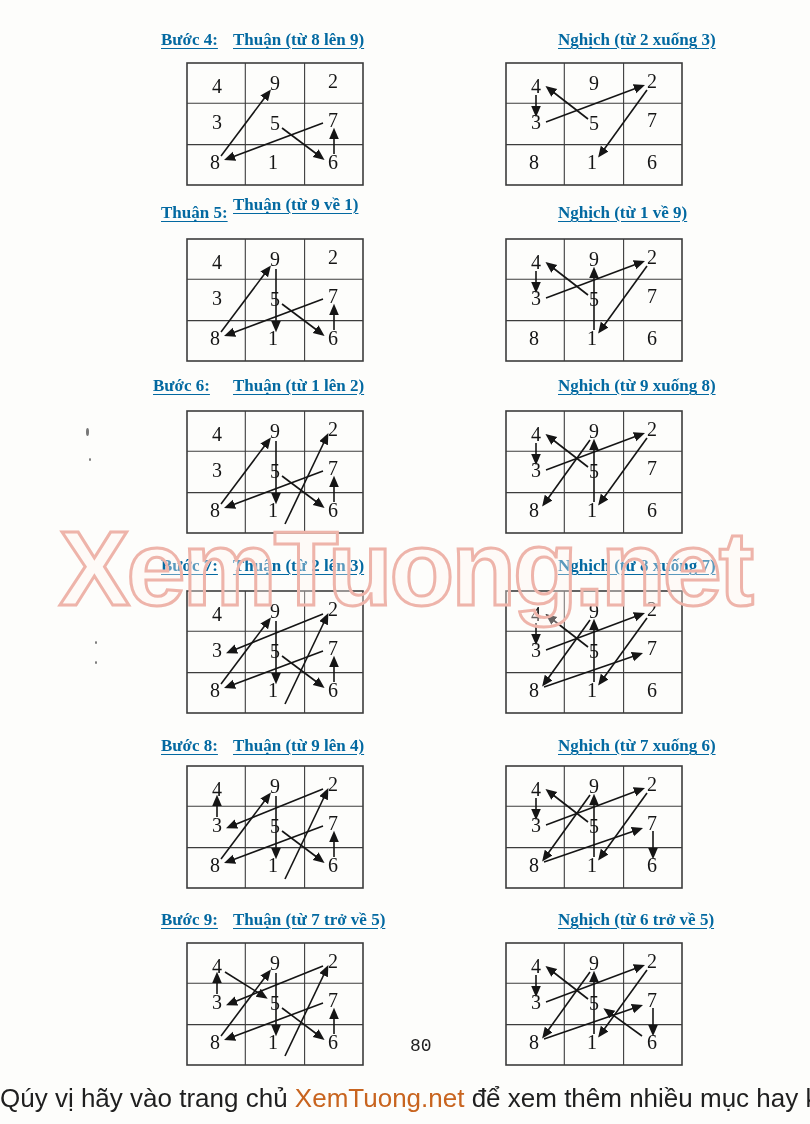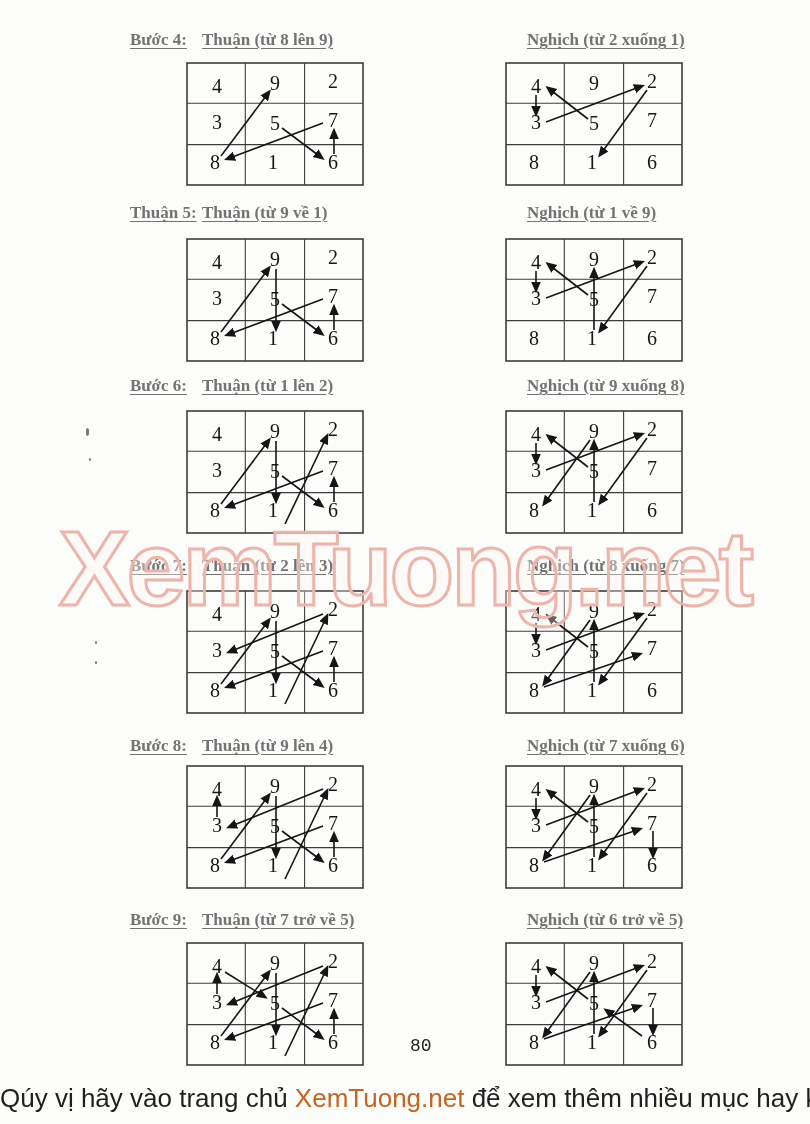--- a/index.html
+++ b/index.html
@@ -1,19 +1,19 @@
 <!DOCTYPE html>
 <html><head>
 <meta charset="utf-8">
 <style>
   html,body{margin:0;padding:0;background:#e8e8e8;}
   .page{position:relative;width:810px;height:1124px;background:#fdfdfb;margin:0 auto;
         font-family:"Liberation Serif",serif;color:#1b1b1b;overflow:hidden;}
   .hspan{position:absolute;font-weight:bold;font-size:17px;white-space:nowrap;
-         text-decoration:underline;text-underline-offset:3px;color:#737373;}
+         text-decoration:underline;text-underline-offset:3px;color:#0369a1;margin-left:31px;}
   .gridbox{position:absolute;width:178px;height:124px;}
   svg.gridsvg{width:100%;height:100%;display:block;}
   .watermark{position:absolute;top:508px;left:50%;transform:translateX(-50%);
              font-family:"Liberation Sans",sans-serif;font-weight:bold;font-size:106px;
              letter-spacing:-3px;white-space:nowrap;color:rgba(255,244,242,0.35);
              -webkit-text-stroke:3px #eeb4aa;z-index:6;pointer-events:none;}
   .pagenum{position:absolute;left:410px;top:1036px;font-size:18px;color:#222;font-family:Liberation Mono, monospace;}
   .footer{position:absolute;left:0;right:0;top:1083px;text-align:center;
           font-family:"Liberation Sans",sans-serif;font-size:26px;color:#1f1f1f;
           font-weight:500;white-space:nowrap;}
@@ -26,21 +26,21 @@
 <div class="page" id="page">
 
   <div class="watermark">XemTuong.net</div>
 
   <div class="pagenum">80</div>
 
   <div class="footer"><span>Qúy vị hãy vào trang chủ </span><span class="flink">XemTuong.net</span><span> để xem thêm nhiều mục hay khác</span></div>
 
 <span class="hspan step" style="left: 130px; top: 30px;">Bước 4:</span>
     <span class="hspan thuan" style="left: 202px; top: 30px;">Thuận (từ 8 lên 9)</span>
-    <span class="hspan nghich" style="left: 527px; top: 30px;">Nghịch (từ 2 xuống 1)</span>
+    <span class="hspan nghich" style="left: 527px; top: 30px;">Nghịch (từ 2 xuống 3)</span>
     <div class="gridbox" style="left: 186px; top: 62px;">
       <svg viewBox="0 0 178 124" class="gridsvg">
         <defs>
           <marker id="ah1" markerWidth="8" markerHeight="8" refX="5" refY="3" orient="auto">
             <polygon points="0,0 7,3 0,6" fill="#151515"></polygon>
           </marker>
         </defs>
         <rect x="1" y="1" width="176" height="122" fill="none" stroke="#3c3c3c" stroke-width="1.6"></rect>
         <line x1="59.3" y1="1" x2="59.3" y2="123" stroke="#3c3c3c" stroke-width="1.1"></line>
         <line x1="118.6" y1="1" x2="118.6" y2="123" stroke="#3c3c3c" stroke-width="1.1"></line>
@@ -82,21 +82,21 @@
         <text x="29" y="107" text-anchor="middle" font-size="20" font-family="&quot;Liberation Serif&quot;,serif" fill="#151515">8</text>
         <text x="87" y="107" text-anchor="middle" font-size="20" font-family="&quot;Liberation Serif&quot;,serif" fill="#151515">1</text>
         <text x="147" y="107" text-anchor="middle" font-size="20" font-family="&quot;Liberation Serif&quot;,serif" fill="#151515">6</text>
         <line x1="83" y1="57" x2="43" y2="26" stroke="#151515" stroke-width="1.6" marker-end="url(#ah2)"></line>
         <line x1="31" y1="33" x2="31" y2="52" stroke="#151515" stroke-width="1.6" marker-end="url(#ah2)"></line>
         <line x1="41" y1="60" x2="137" y2="24" stroke="#151515" stroke-width="1.6" marker-end="url(#ah2)"></line>
         <line x1="142" y1="28" x2="95" y2="93" stroke="#151515" stroke-width="1.6" marker-end="url(#ah2)"></line>
       </svg>
     </div>
     <span class="hspan step" style="left: 130px; top: 203px;">Thuận 5:</span>
-    <span class="hspan thuan" style="left: 202px; top: 203px; text-decoration: underline;">Thuận (từ 9 về 1)</span>
+    <span class="hspan thuan" style="left: 202px; top: 195px; text-decoration: underline;">Thuận (từ 9 về 1)</span>
     <span class="hspan nghich" style="left: 527px; top: 203px; text-align: right;">Nghịch (từ 1 về 9)</span>
     <div class="gridbox" style="left: 186px; top: 238px;">
       <svg viewBox="0 0 178 124" class="gridsvg">
         <defs>
           <marker id="ah3" markerWidth="8" markerHeight="8" refX="5" refY="3" orient="auto">
             <polygon points="0,0 7,3 0,6" fill="#151515"></polygon>
           </marker>
         </defs>
         <rect x="1" y="1" width="176" height="122" fill="none" stroke="#3c3c3c" stroke-width="1.6"></rect>
         <line x1="59.3" y1="1" x2="59.3" y2="123" stroke="#3c3c3c" stroke-width="1.1"></line>
@@ -140,21 +140,21 @@
         <text x="29" y="107" text-anchor="middle" font-size="20" font-family="&quot;Liberation Serif&quot;,serif" fill="#151515">8</text>
         <text x="87" y="107" text-anchor="middle" font-size="20" font-family="&quot;Liberation Serif&quot;,serif" fill="#151515">1</text>
         <text x="147" y="107" text-anchor="middle" font-size="20" font-family="&quot;Liberation Serif&quot;,serif" fill="#151515">6</text>
         <line x1="83" y1="57" x2="43" y2="26" stroke="#151515" stroke-width="1.6" marker-end="url(#ah4)"></line>
         <line x1="31" y1="33" x2="31" y2="52" stroke="#151515" stroke-width="1.6" marker-end="url(#ah4)"></line>
         <line x1="41" y1="60" x2="137" y2="24" stroke="#151515" stroke-width="1.6" marker-end="url(#ah4)"></line>
         <line x1="142" y1="28" x2="95" y2="93" stroke="#151515" stroke-width="1.6" marker-end="url(#ah4)"></line>
         <line x1="89" y1="92" x2="89" y2="32" stroke="#151515" stroke-width="1.6" marker-end="url(#ah4)"></line>
       </svg>
     </div>
-    <span class="hspan step" style="left: 130px; top: 376px; font-family: Liberation Serif, serif;">Bước 6:</span>
+    <span class="hspan step" style="left: 122px; top: 376px; font-family: Liberation Serif, serif;">Bước 6:</span>
     <span class="hspan thuan" style="left: 202px; top: 376px;">Thuận (từ 1 lên 2)</span>
     <span class="hspan nghich" style="left: 527px; top: 376px;">Nghịch (từ 9 xuống 8)</span>
     <div class="gridbox" style="left: 186px; top: 410px;">
       <svg viewBox="0 0 178 124" class="gridsvg">
         <defs>
           <marker id="ah5" markerWidth="8" markerHeight="8" refX="5" refY="3" orient="auto">
             <polygon points="0,0 7,3 0,6" fill="#151515"></polygon>
           </marker>
         </defs>
         <rect x="1" y="1" width="176" height="122" fill="none" stroke="#3c3c3c" stroke-width="1.6"></rect>

